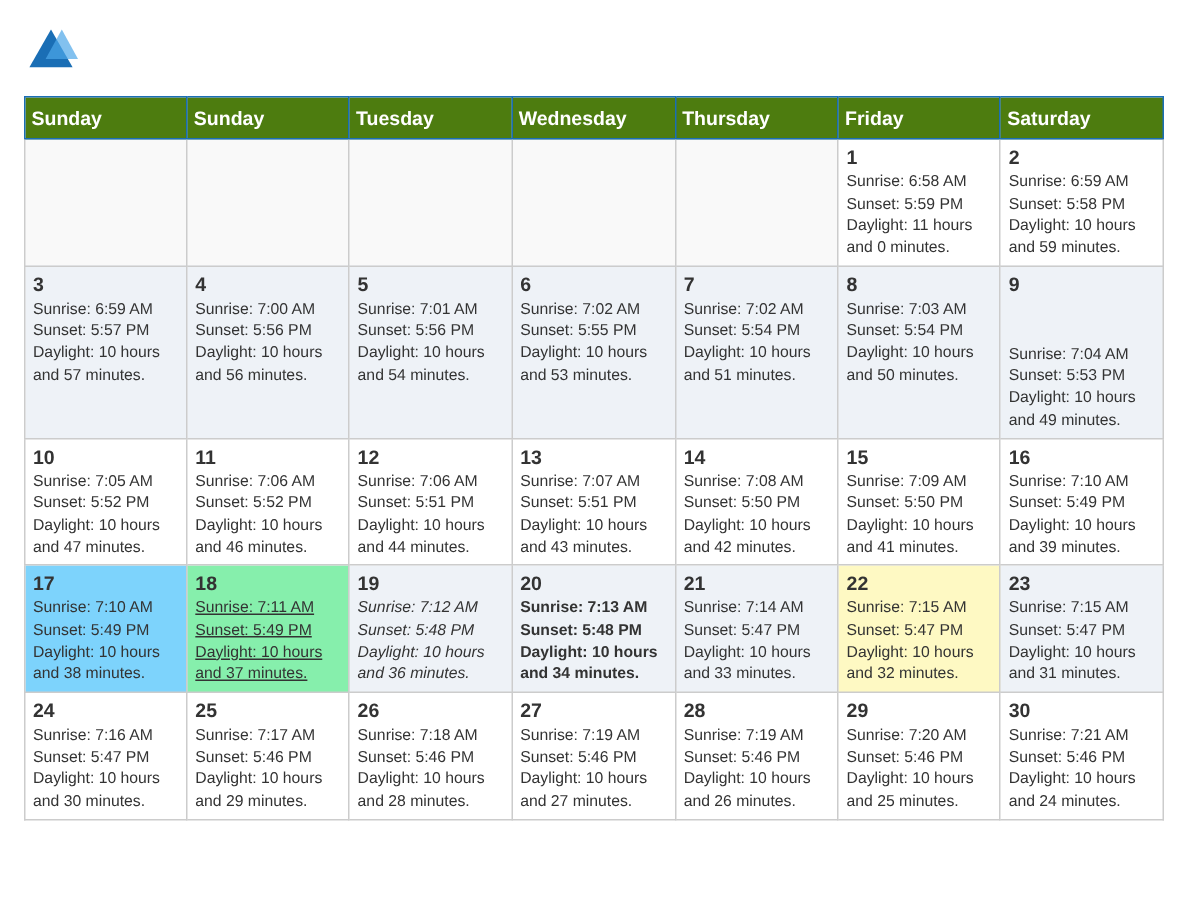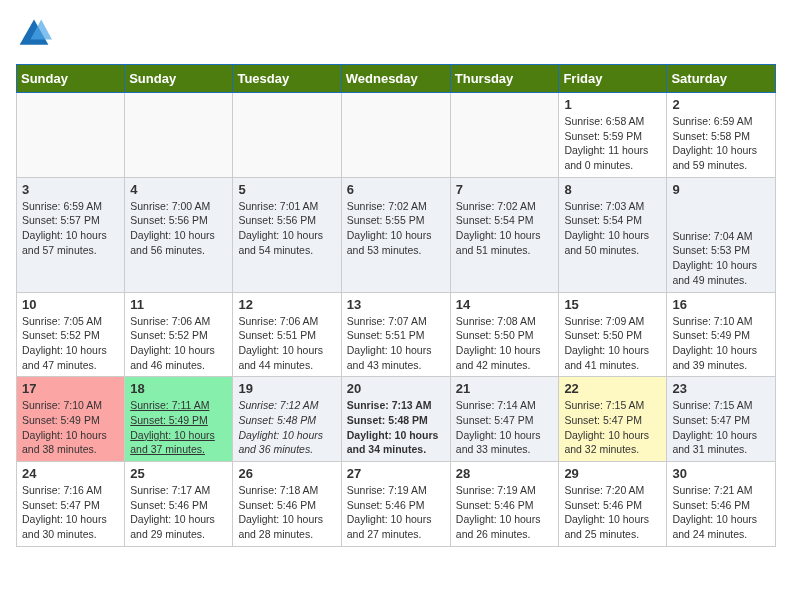--- a/index.html
+++ b/index.html
@@ -238,21 +238,21 @@
         </td>
         <td>
           <span class="day-num">16</span>
           <div class="day-info" style="white-space: pre-line;">Sunrise: 7:10 AM
 Sunset: 5:49 PM
 Daylight: 10 hours
 and 39 minutes.</div>
         </td>
       </tr>
       <tr>
-        <td style="background: #fca5a5;">
+        <td style="background: #7dd3fc;">
           <span class="day-num">17</span>
           <div class="day-info" style="white-space: pre-line;">Sunrise: 7:10 AM
 Sunset: 5:49 PM
 Daylight: 10 hours
 and 38 minutes.</div>
         </td>
         <td style="background: #86efac;">
           <span class="day-num">18</span>
           <div class="day-info" style="white-space: pre-line; text-decoration: underline;">Sunrise: 7:11 AM
 Sunset: 5:49 PM

